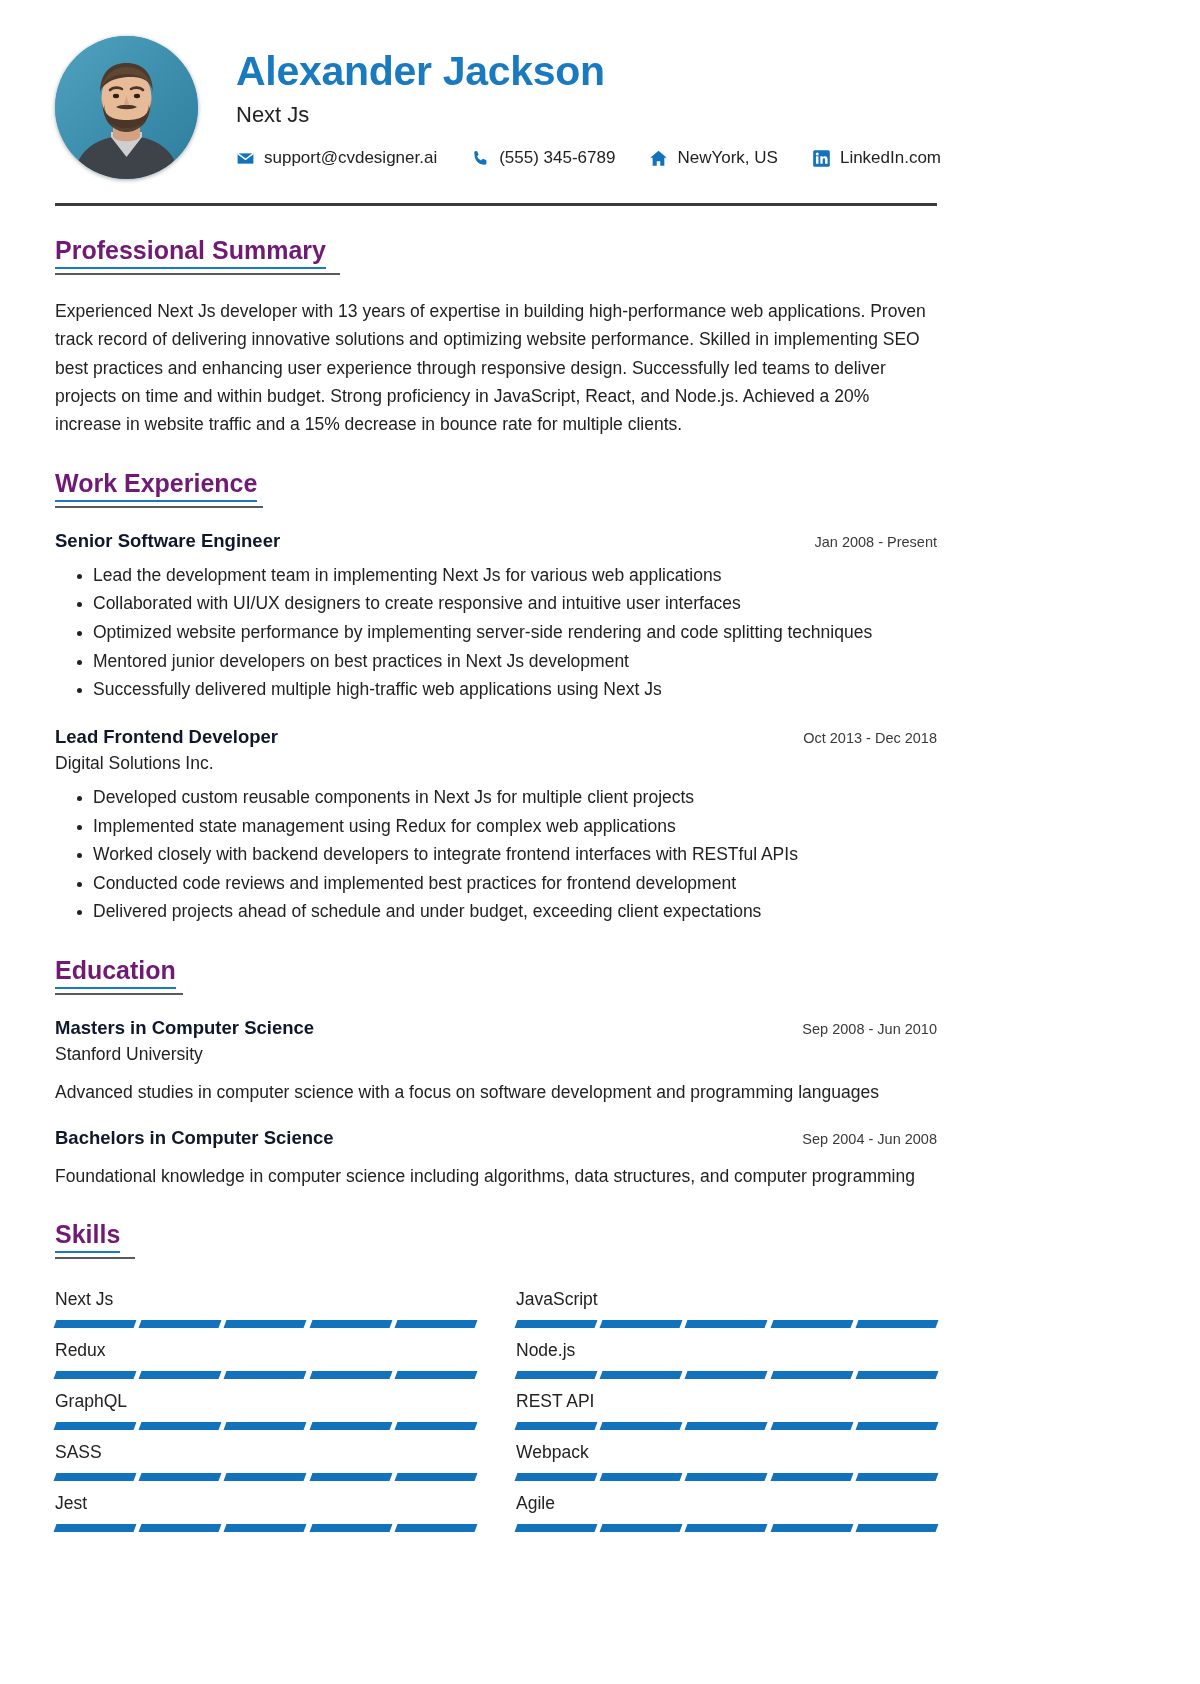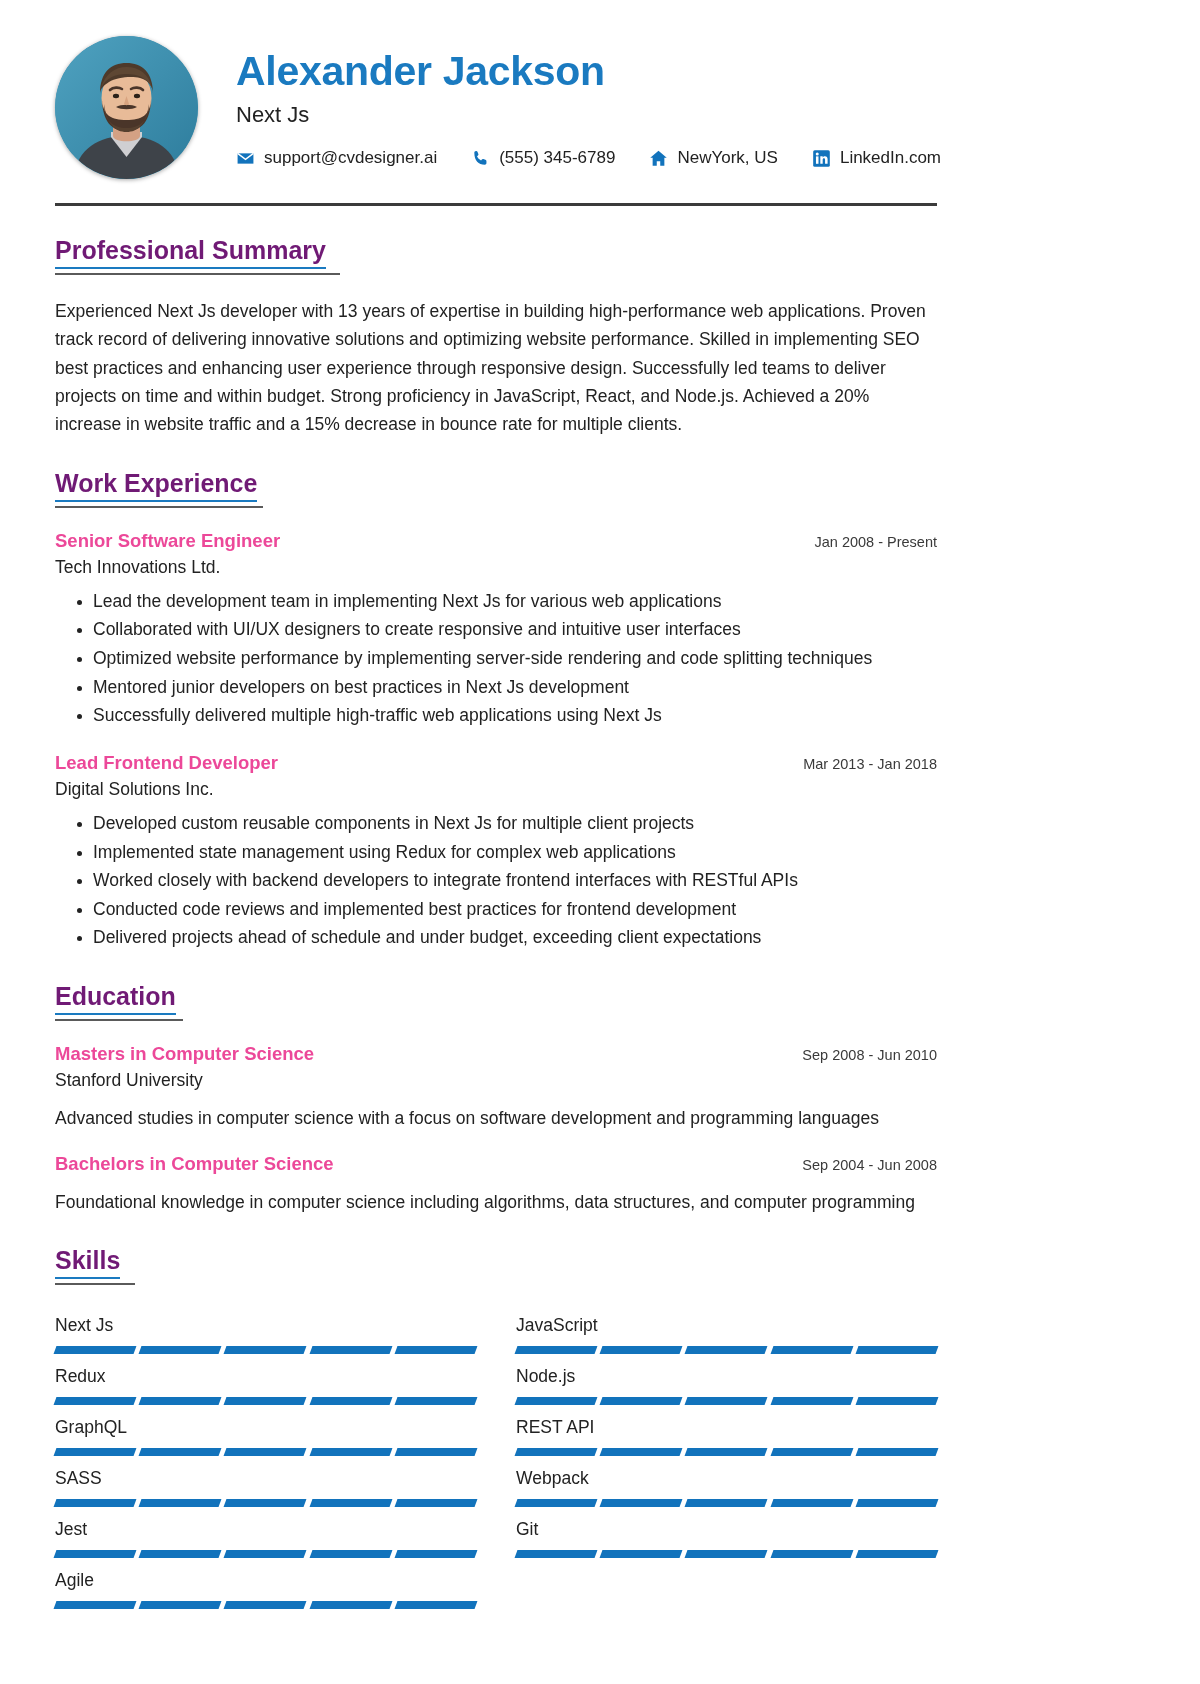--- a/index.html
+++ b/index.html
@@ -53,21 +53,21 @@
 
   .summary-text {
     font-size: 17.5px; line-height: 1.62; color: #222; margin-top: 22px;
     text-align: left;
   }
 
   
   .entry { margin-top: 22px; }
   .entry:first-of-type { margin-top: 20px; }
   .entry-head { display: flex; align-items: baseline; justify-content: space-between; }
-  .entry-title { font-size: 18.5px; font-weight: bold; color: #ec4899; }
+  .entry-title { font-size: 18.5px; font-weight: bold; color: #0f172a; }
   .entry-date { font-size: 14.5px; color: #3a3a3a; white-space: nowrap; padding-left: 20px; }
   .entry-org { font-size: 17.5px; color: #222; margin-top: 5px; }
   .entry-desc { font-size: 17.5px; color: #222; margin-top: 14px; line-height: 1.5; }
   .bullets { margin-top: 10px; padding-left: 38px; }
   .bullets li {
     font-size: 17.5px; line-height: 1.58; color: #222; margin-bottom: 1px;
   }
   .bullets li::marker { font-size: 15px; }
 
   
@@ -191,34 +191,33 @@
 
   <div class="section">
     <div class="sec-head">Work Experience</div>
     <div class="sec-rule w-exp"></div>
 
     <div class="entry">
       <div class="entry-head">
         <div class="entry-title">Senior Software Engineer</div>
         <div class="entry-date">Jan 2008 - Present</div>
       </div>
-      <div class="entry-org">Tech Innovations Ltd.</div>
       <ul class="bullets">
         <li>Lead the development team in implementing Next Js for various web applications</li>
         <li>Collaborated with UI/UX designers to create responsive and intuitive user interfaces</li>
         <li>Optimized website performance by implementing server-side rendering and code splitting techniques</li>
         <li>Mentored junior developers on best practices in Next Js development</li>
         <li>Successfully delivered multiple high-traffic web applications using Next Js</li>
       </ul>
     </div>
 
     <div class="entry">
       <div class="entry-head">
         <div class="entry-title">Lead Frontend Developer</div>
-        <div class="entry-date">Mar 2013 - Jan 2018</div>
+        <div class="entry-date">Oct 2013 - Dec 2018</div>
       </div>
       <div class="entry-org">Digital Solutions Inc.</div>
       <ul class="bullets">
         <li>Developed custom reusable components in Next Js for multiple client projects</li>
         <li>Implemented state management using Redux for complex web applications</li>
         <li>Worked closely with backend developers to integrate frontend interfaces with RESTful APIs</li>
         <li>Conducted code reviews and implemented best practices for frontend development</li>
         <li>Delivered projects ahead of schedule and under budget, exceeding client expectations</li>
       </ul>
     </div>
@@ -334,30 +333,20 @@
           <div class="skill-name">Jest</div>
           <div class="skill-bar">
             <div class="seg on"></div>
             <div class="seg on"></div>
             <div class="seg on"></div>
             <div class="seg on"></div>
             <div class="seg on"></div>
           </div>
         </div>
         <div class="skill">
-          <div class="skill-name">Git</div>
-          <div class="skill-bar">
-            <div class="seg on"></div>
-            <div class="seg on"></div>
-            <div class="seg on"></div>
-            <div class="seg on"></div>
-            <div class="seg on"></div>
-          </div>
-        </div>
-        <div class="skill">
           <div class="skill-name">Agile</div>
           <div class="skill-bar">
             <div class="seg on"></div>
             <div class="seg on"></div>
             <div class="seg on"></div>
             <div class="seg on"></div>
             <div class="seg on"></div>
           </div>
         </div>
       </div>

